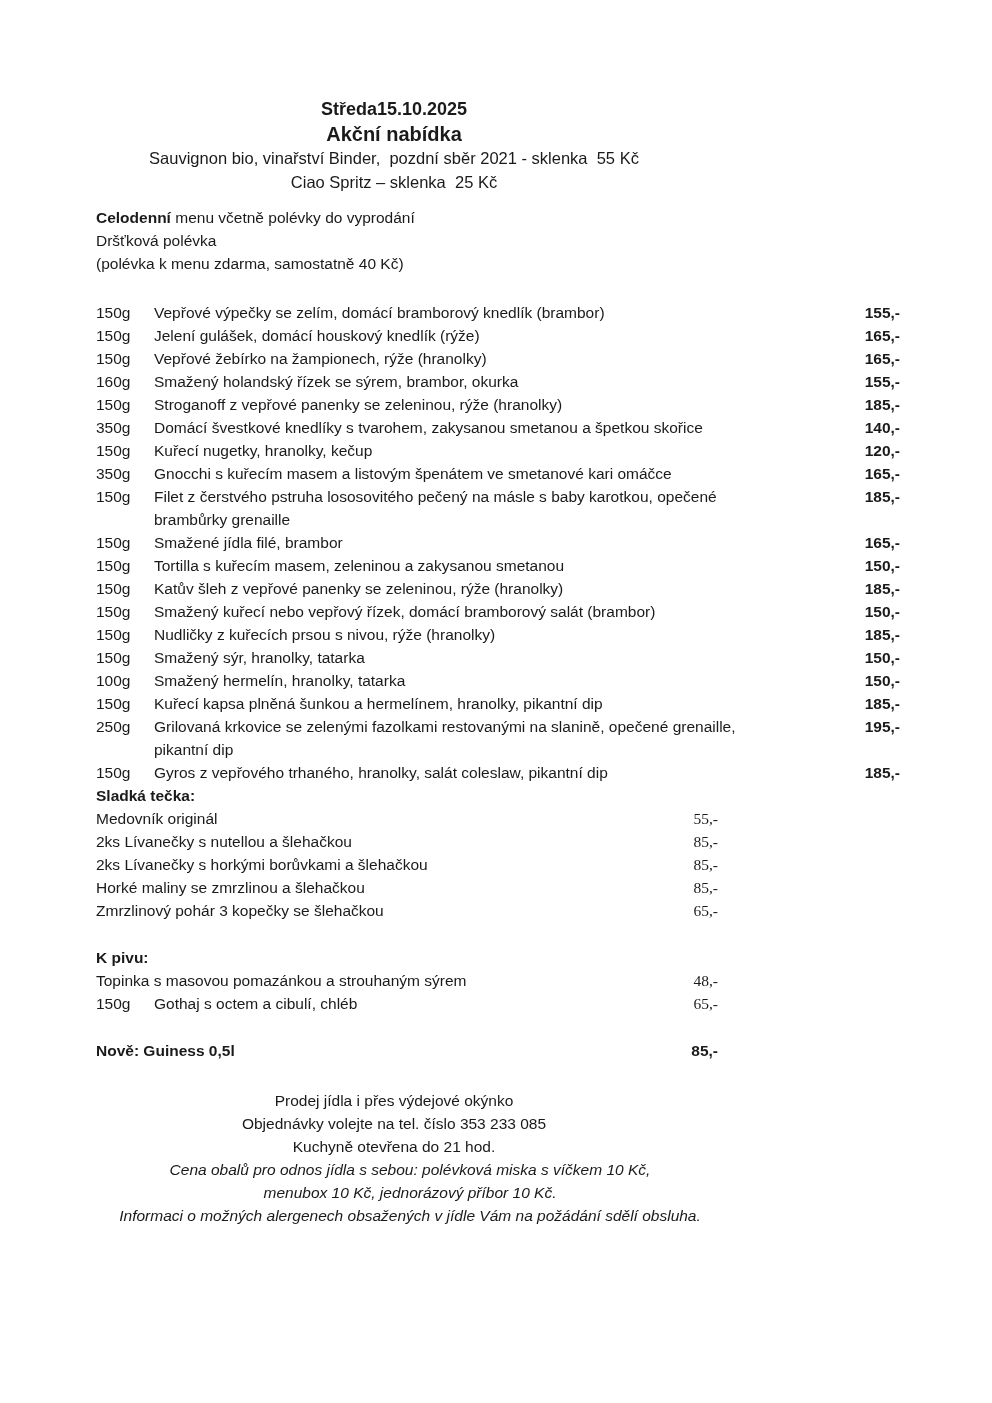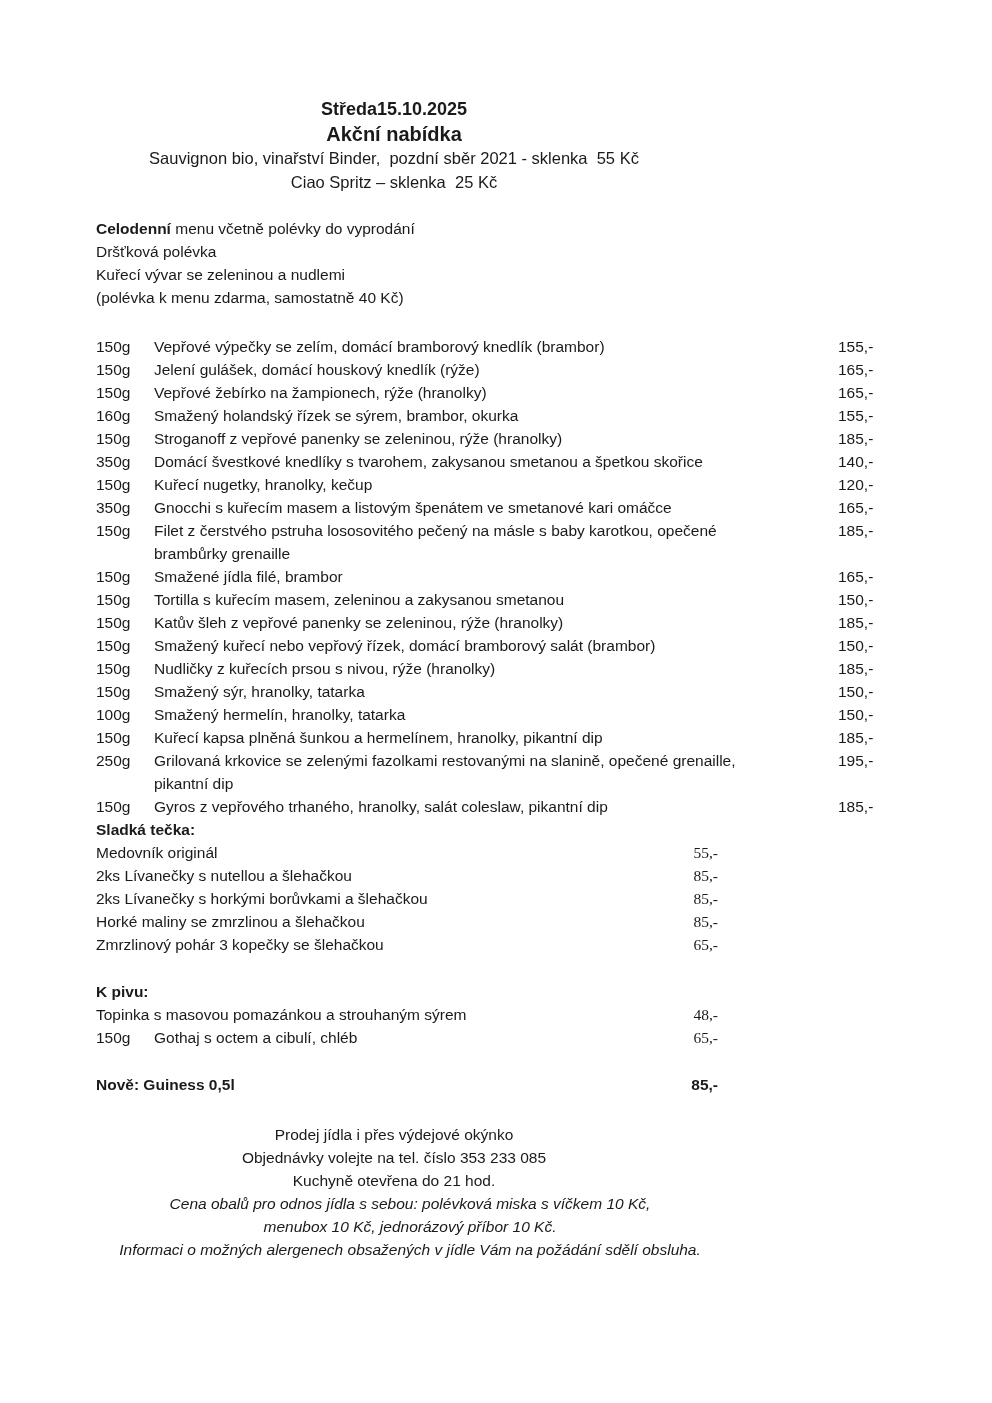--- a/index.html
+++ b/index.html
@@ -36,33 +36,33 @@
     white-space: pre-wrap;
   }
   .doc-header .special {
     font-size: 16.5px;
     line-height: 24px;
     white-space: pre-wrap;
   }
   
   .content { padding-left: 96px; }
   
-  .intro { margin-top: 23px; }
+  .intro { margin-top: 12px; }
   .intro .line { white-space: pre-wrap; }
   .bold { font-weight: bold; }
   
   .mains { margin-top: 26px; width: 804px; }
   .menu-row {
     display: grid;
     grid-template-columns: 58px 1fr 62px;
     align-items: start;
   }
   .menu-row .weight { white-space: pre; }
   .menu-row .name  { white-space: pre-line; }
-  .menu-row .price { white-space: pre; }
+  .menu-row .price { text-align: right; white-space: pre; font-weight: bold; }
   
   .section { width: 622px; }
   .section-heading { font-weight: bold; }
   .narrow-row {
     display: grid;
     grid-template-columns: 1fr 62px;
     align-items: start;
   }
   .narrow-row .price { text-align: right; white-space: pre; font-family: Liberation Serif, serif; }
   .weight-inline { display: inline-block; width: 58px; white-space: pre; }
@@ -93,21 +93,20 @@
     <div class="subtitle">Akční nabídka</div>
     <div class="special">Sauvignon bio, vinařství Binder,  pozdní sběr 2021 - sklenka  55 Kč</div>
     <div class="special">Ciao Spritz – sklenka  25 Kč</div>
   </div>
 
   <div class="content">
 
     <div class="intro">
       <div class="line"><span class="bold">Celodenní</span><span> menu včetně polévky do vyprodání</span></div>
       <div class="line">Dršťková polévka</div>
-      <div class="line">Kuřecí vývar se zeleninou a nudlemi</div>
       <div class="line">(polévka k menu zdarma, samostatně 40 Kč)</div>
     </div>
 
     <div class="mains">
 
         <div class="menu-row">
           <span class="weight">150g</span>
           <span class="name">Vepřové výpečky se zelím, domácí bramborový knedlík (brambor)</span>
           <span class="price">155,-</span>
         </div>

